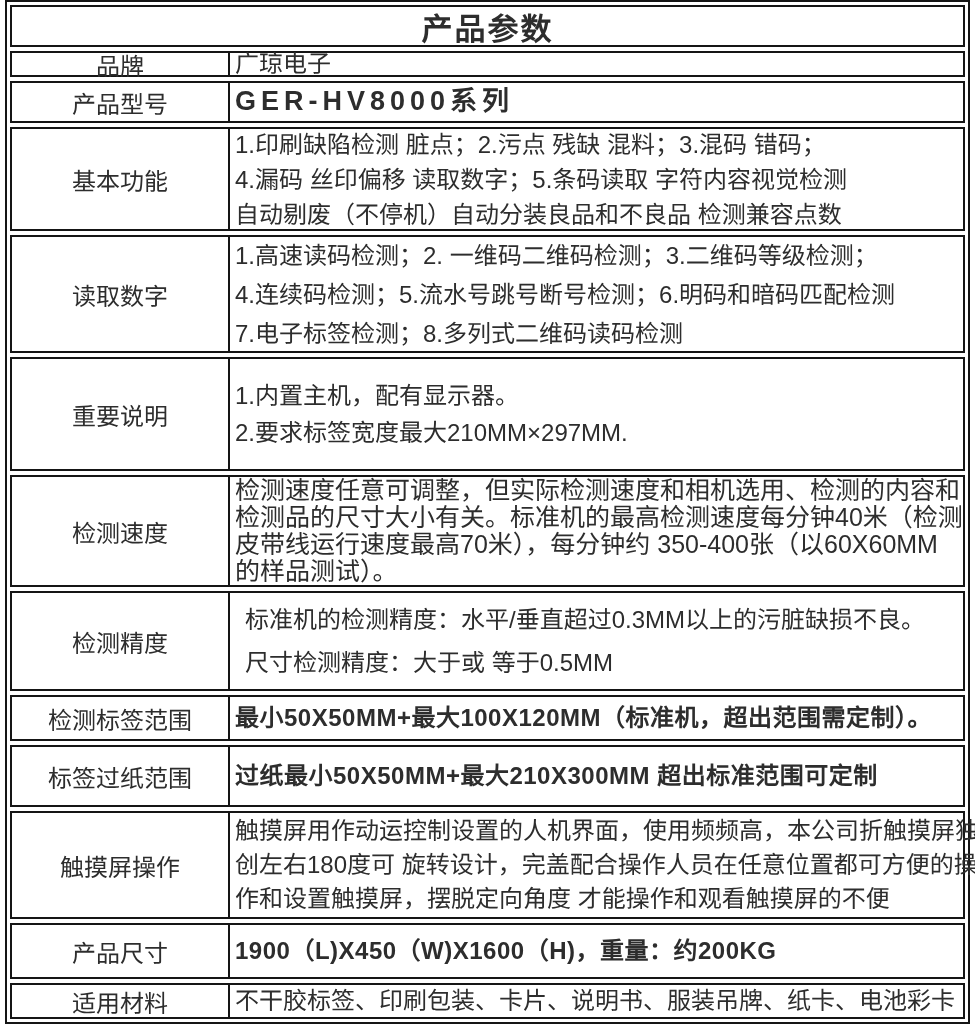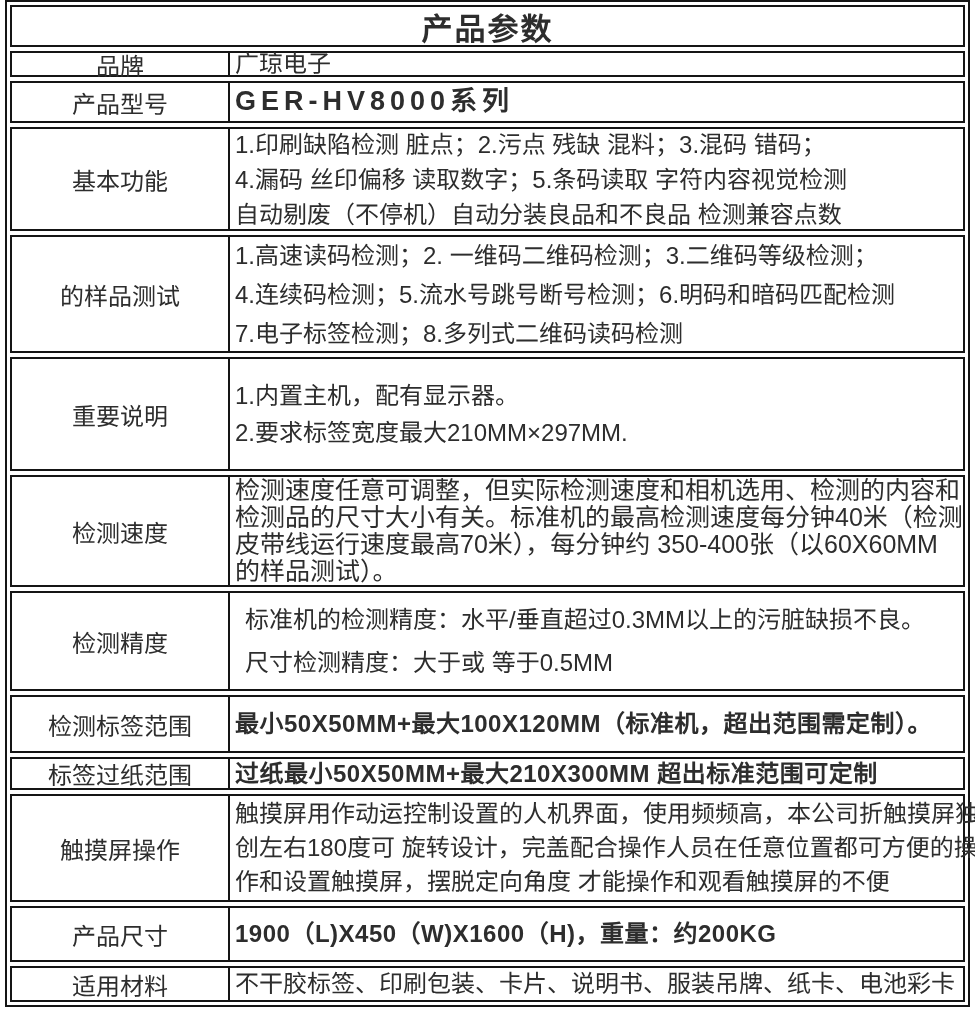--- a/index.html
+++ b/index.html
@@ -71,22 +71,22 @@
     white-space:nowrap;
   }
   
   .row-brand{height:26px}
   .row-model{height:42px}
   .row-basic-functions{height:104px}
   .row-optional-functions{height:118px}
   .row-important-notes{height:114px}
   .row-detection-speed{height:112px}
   .row-detection-precision{height:100px}
-  .row-label-detection-range{height:58px}
-  .row-label-paper-range{height:33px}
+  .row-label-detection-range{height:46px}
+  .row-label-paper-range{height:62px}
   .row-touchscreen-operation{height:108px}
   .row-product-dimensions{height:56px}
   .row-applicable-materials{height:36px}
   
   .row-model .value-cell{font-weight:bold;letter-spacing:5px;font-size:27px}
   .row-basic-functions .line{line-height:35px}
   .row-optional-functions .line{line-height:39px}
   .row-important-notes .line{line-height:37px}
   .row-detection-speed .value-cell{font-size:25px}
   .row-detection-speed .line{line-height:27px}
@@ -118,21 +118,21 @@
     </div>
     <div class="t-row row-basic-functions">
       <div class="label-cell">基本功能</div>
       <div class="value-cell">
         <div class="line">1.印刷缺陷检测 脏点；2.污点 残缺 混料；3.混码 错码；</div>
         <div class="line">4.漏码 丝印偏移 读取数字；5.条码读取 字符内容视觉检测</div>
         <div class="line">自动剔废（不停机）自动分装良品和不良品 检测兼容点数</div>
       </div>
     </div>
     <div class="t-row row-optional-functions">
-      <div class="label-cell">的样品测试</div>
+      <div class="label-cell">读取数字</div>
       <div class="value-cell">
         <div class="line">1.高速读码检测；2. 一维码二维码检测；3.二维码等级检测；</div>
         <div class="line">4.连续码检测；5.流水号跳号断号检测；6.明码和暗码匹配检测</div>
         <div class="line">7.电子标签检测；8.多列式二维码读码检测</div>
       </div>
     </div>
     <div class="t-row row-important-notes">
       <div class="label-cell">重要说明</div>
       <div class="value-cell">
         <div class="line">1.内置主机，配有显示器。</div>

